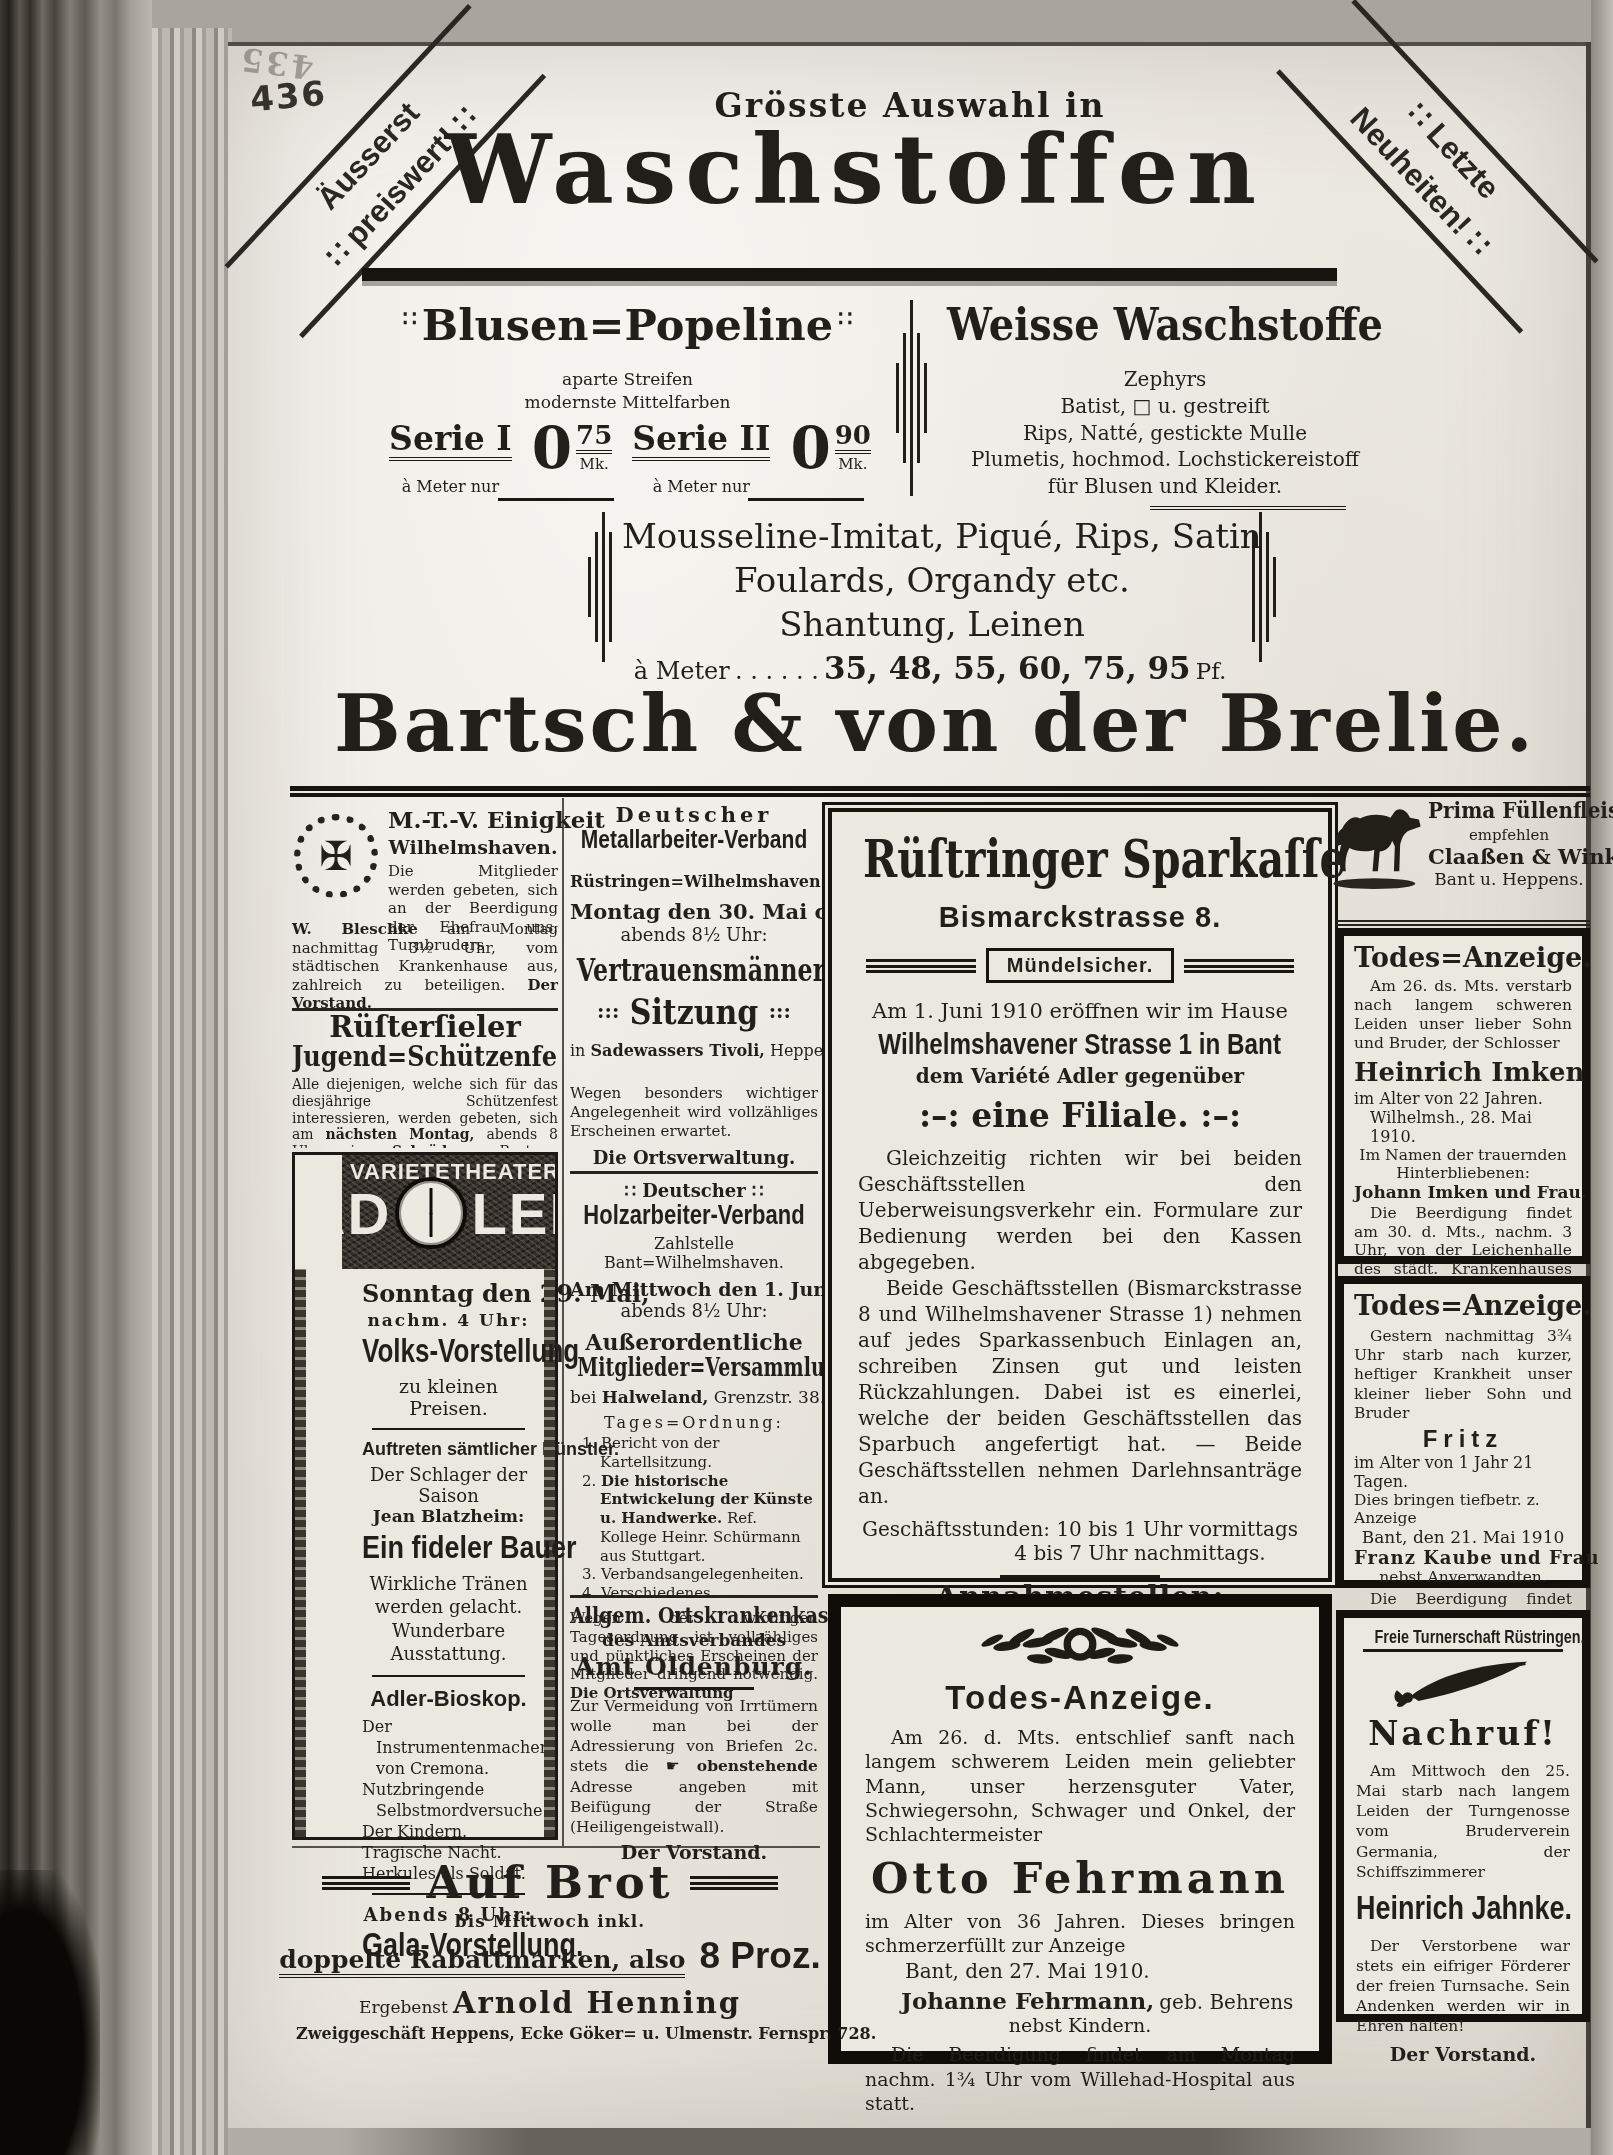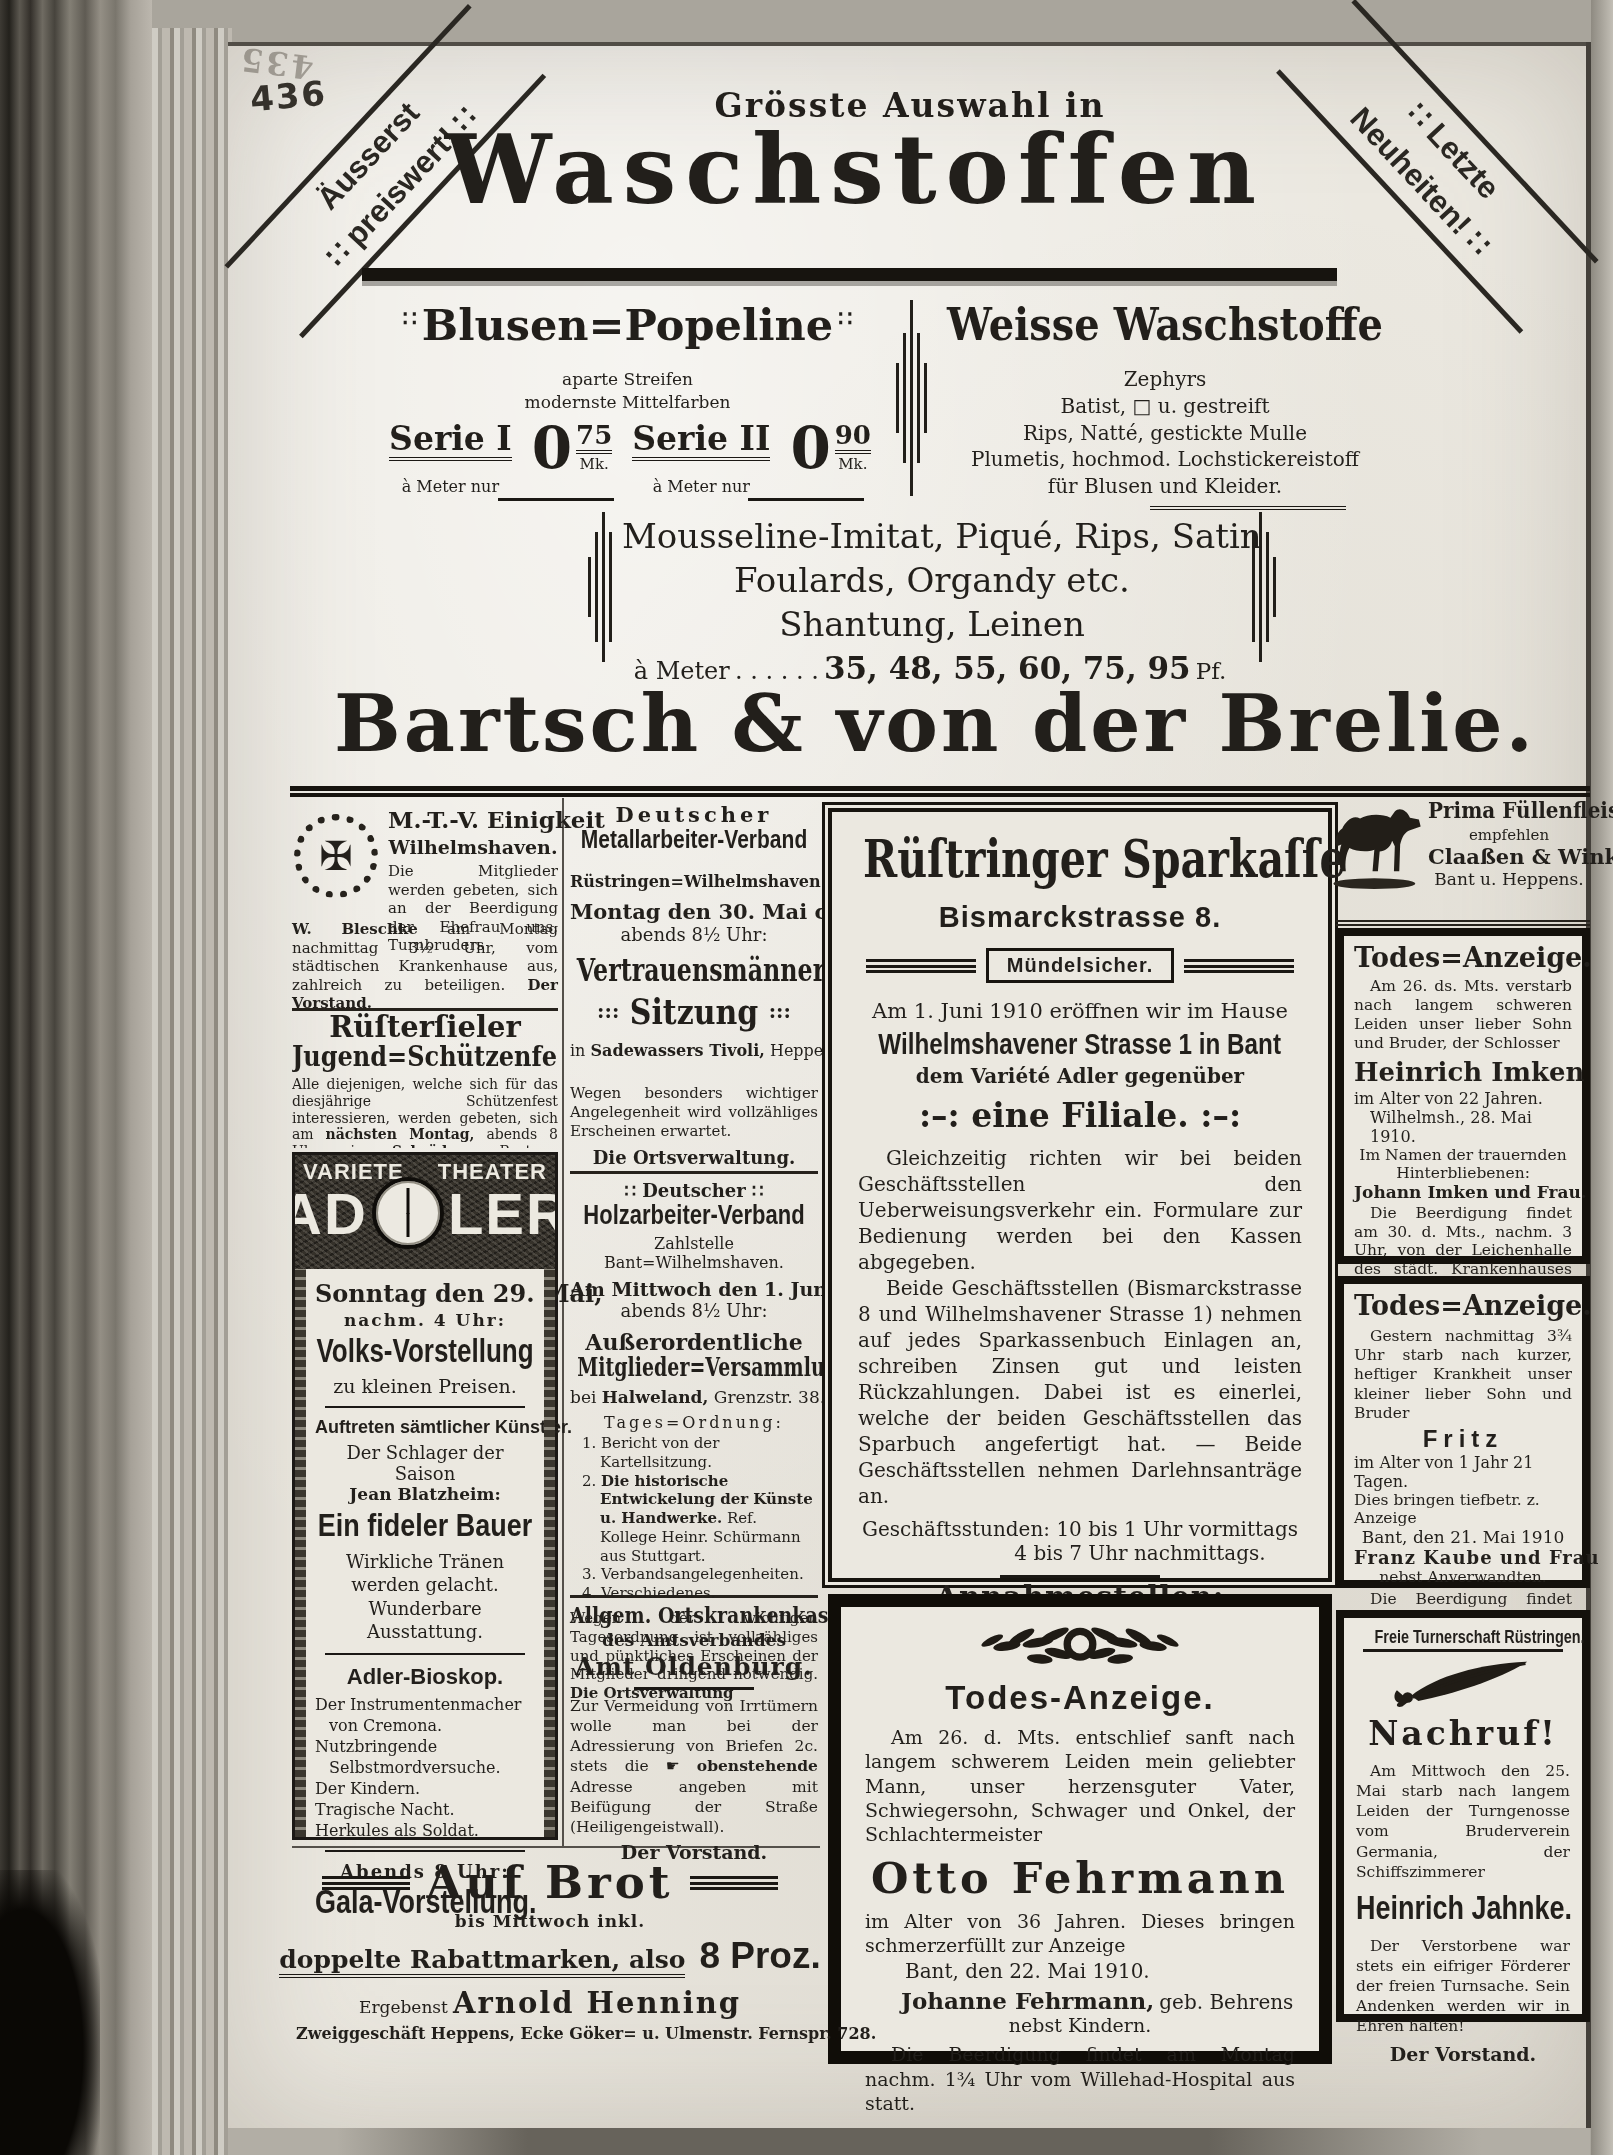--- a/index.html
+++ b/index.html
@@ -216,21 +216,21 @@
     <p class="abs just" style="left:96px;top:60px;width:170px;font-size:15px;line-height:1.24;"><span>Die Mitglieder werden gebeten, sich an der Beerdigung der Ehefrau uns. Turnbruders</span></p>
     <p class="abs just" style="left:0;top:118px;width:266px;font-size:15px;line-height:1.24;"><b>W. Bleschke</b> <span>am Montag nachmittag 3½ Uhr, vom städtischen Krankenhause aus, zahlreich zu beteiligen.</span> <b>Der Vorstand.</b></p>
   </div>
 
   <div class="abs" style="left:292px;top:1012px;width:266px;height:136px;overflow:hidden;">
     <div class="ctr b nw" style="font-size:29px;line-height:1.05;">Rüſterſieler</div>
     <div class="ctr b nw" style="font-size:24px;line-height:1.15;"><span class="cond" style="transform:scaleY(1.2);">Jugend=Schützenfest.</span></div>
     <p class="just" style="font-size:14px;line-height:1.2;margin-top:6px;"><span>Alle diejenigen, welche sich für das diesjährige Schützenfest interessieren, werden gebeten, sich am</span> <b>nächsten Montag,</b> <span>abends 8 Uhr, in</span> <b>Schröders</b> <span>Restaur. einzufinden.</span> </p>
   </div>
 
-  <div class="abs adler-box" style="left:292px;top:1152px;width:266px;height:688px;box-sizing:border-box;">
+  <div class="abs adler-box" style="left:292px;top:1152px;width:266px;height:688px;box-sizing:border-box;padding-left:47px;">
     <div class="masthead">
       <div class="mast-row1">
         <span>VARIETE</span>
         <span>THEATER</span>
       </div>
       <div class="mast-row2">
         <span>AD</span>
         <span class="clock">
             <span class="h1"></span>
             <span class="h2"></span>
@@ -368,21 +368,21 @@
           <ellipse cx="144" cy="42" rx="15" ry="5" transform="rotate(-14 144 42)"></ellipse>
           <ellipse cx="164" cy="48" rx="14" ry="5" transform="rotate(-6 164 48)"></ellipse>
         </g>
         <circle cx="120" cy="32" r="14" fill="none" stroke="#1f1b15" stroke-width="8"></circle>
       </svg>
     </div>
     <div class="ctr b sans" style="font-size:33px;letter-spacing:2px;">Todes-Anzeige.</div>
     <p class="just" style="font-size:19px;line-height:1.28;margin-top:8px;text-indent:26px;">Am 26. d. Mts. entschlief sanft nach langem schwerem Leiden mein geliebter Mann, unser herzensguter Vater, Schwiegersohn, Schwager und Onkel, der Schlachtermeister</p>
     <div class="ctr b nw" style="font-size:43px;letter-spacing:4px;margin-top:6px;">Otto Fehrmann</div>
     <p class="just" style="font-size:19px;line-height:1.28;margin-top:6px;">im Alter von 36 Jahren. Dieses bringen schmerzerfüllt zur Anzeige</p>
-    <div style="font-size:20px;padding-left:40px;margin-top:2px;">Bant, den 22. Mai 1910.</div>
+    <div style="font-size:20px;padding-left:40px;margin-top:2px;">Bant, den 27. Mai 1910.</div>
     <div style="padding-left:36px;margin-top:4px;"><b style="font-size:23px;">Johanne Fehrmann,</b> <span style="font-size:20px;">geb. Behrens</span></div>
     <div class="ctr" style="font-size:19px;">nebst Kindern.</div>
     <p class="just" style="font-size:19px;line-height:1.28;margin-top:6px;text-indent:26px;">Die Beerdigung findet am Montag nachm. 1¾ Uhr vom Willehad-Hospital aus statt.</p>
   </div>
 
   <div class="abs fleisch-box" style="left:1336px;top:798px;width:254px;height:122px;">
     <div class="abs" style="left:-8px;top:6px;">
       <svg viewBox="0 0 110 96" width="98" height="88">
         <ellipse cx="52" cy="88" rx="46" ry="6" fill="#2a261f"></ellipse>
         <path fill="#221e18" d="M16,26 C10,30 6,40 10,46 L15,44 C12,52 13,62 14,74 L20,74 C19,64 20,55 24,48 C32,52 44,53 52,50 L50,74 56,74 58,52 C63,52 70,48 72,40 L75,46 74,74 80,74 81,44 C83,36 86,30 92,28 L104,24 102,16 92,14 C88,5 80,2 75,7 L70,14 C60,9 44,10 36,15 C28,10 20,18 16,26 Z"></path>

